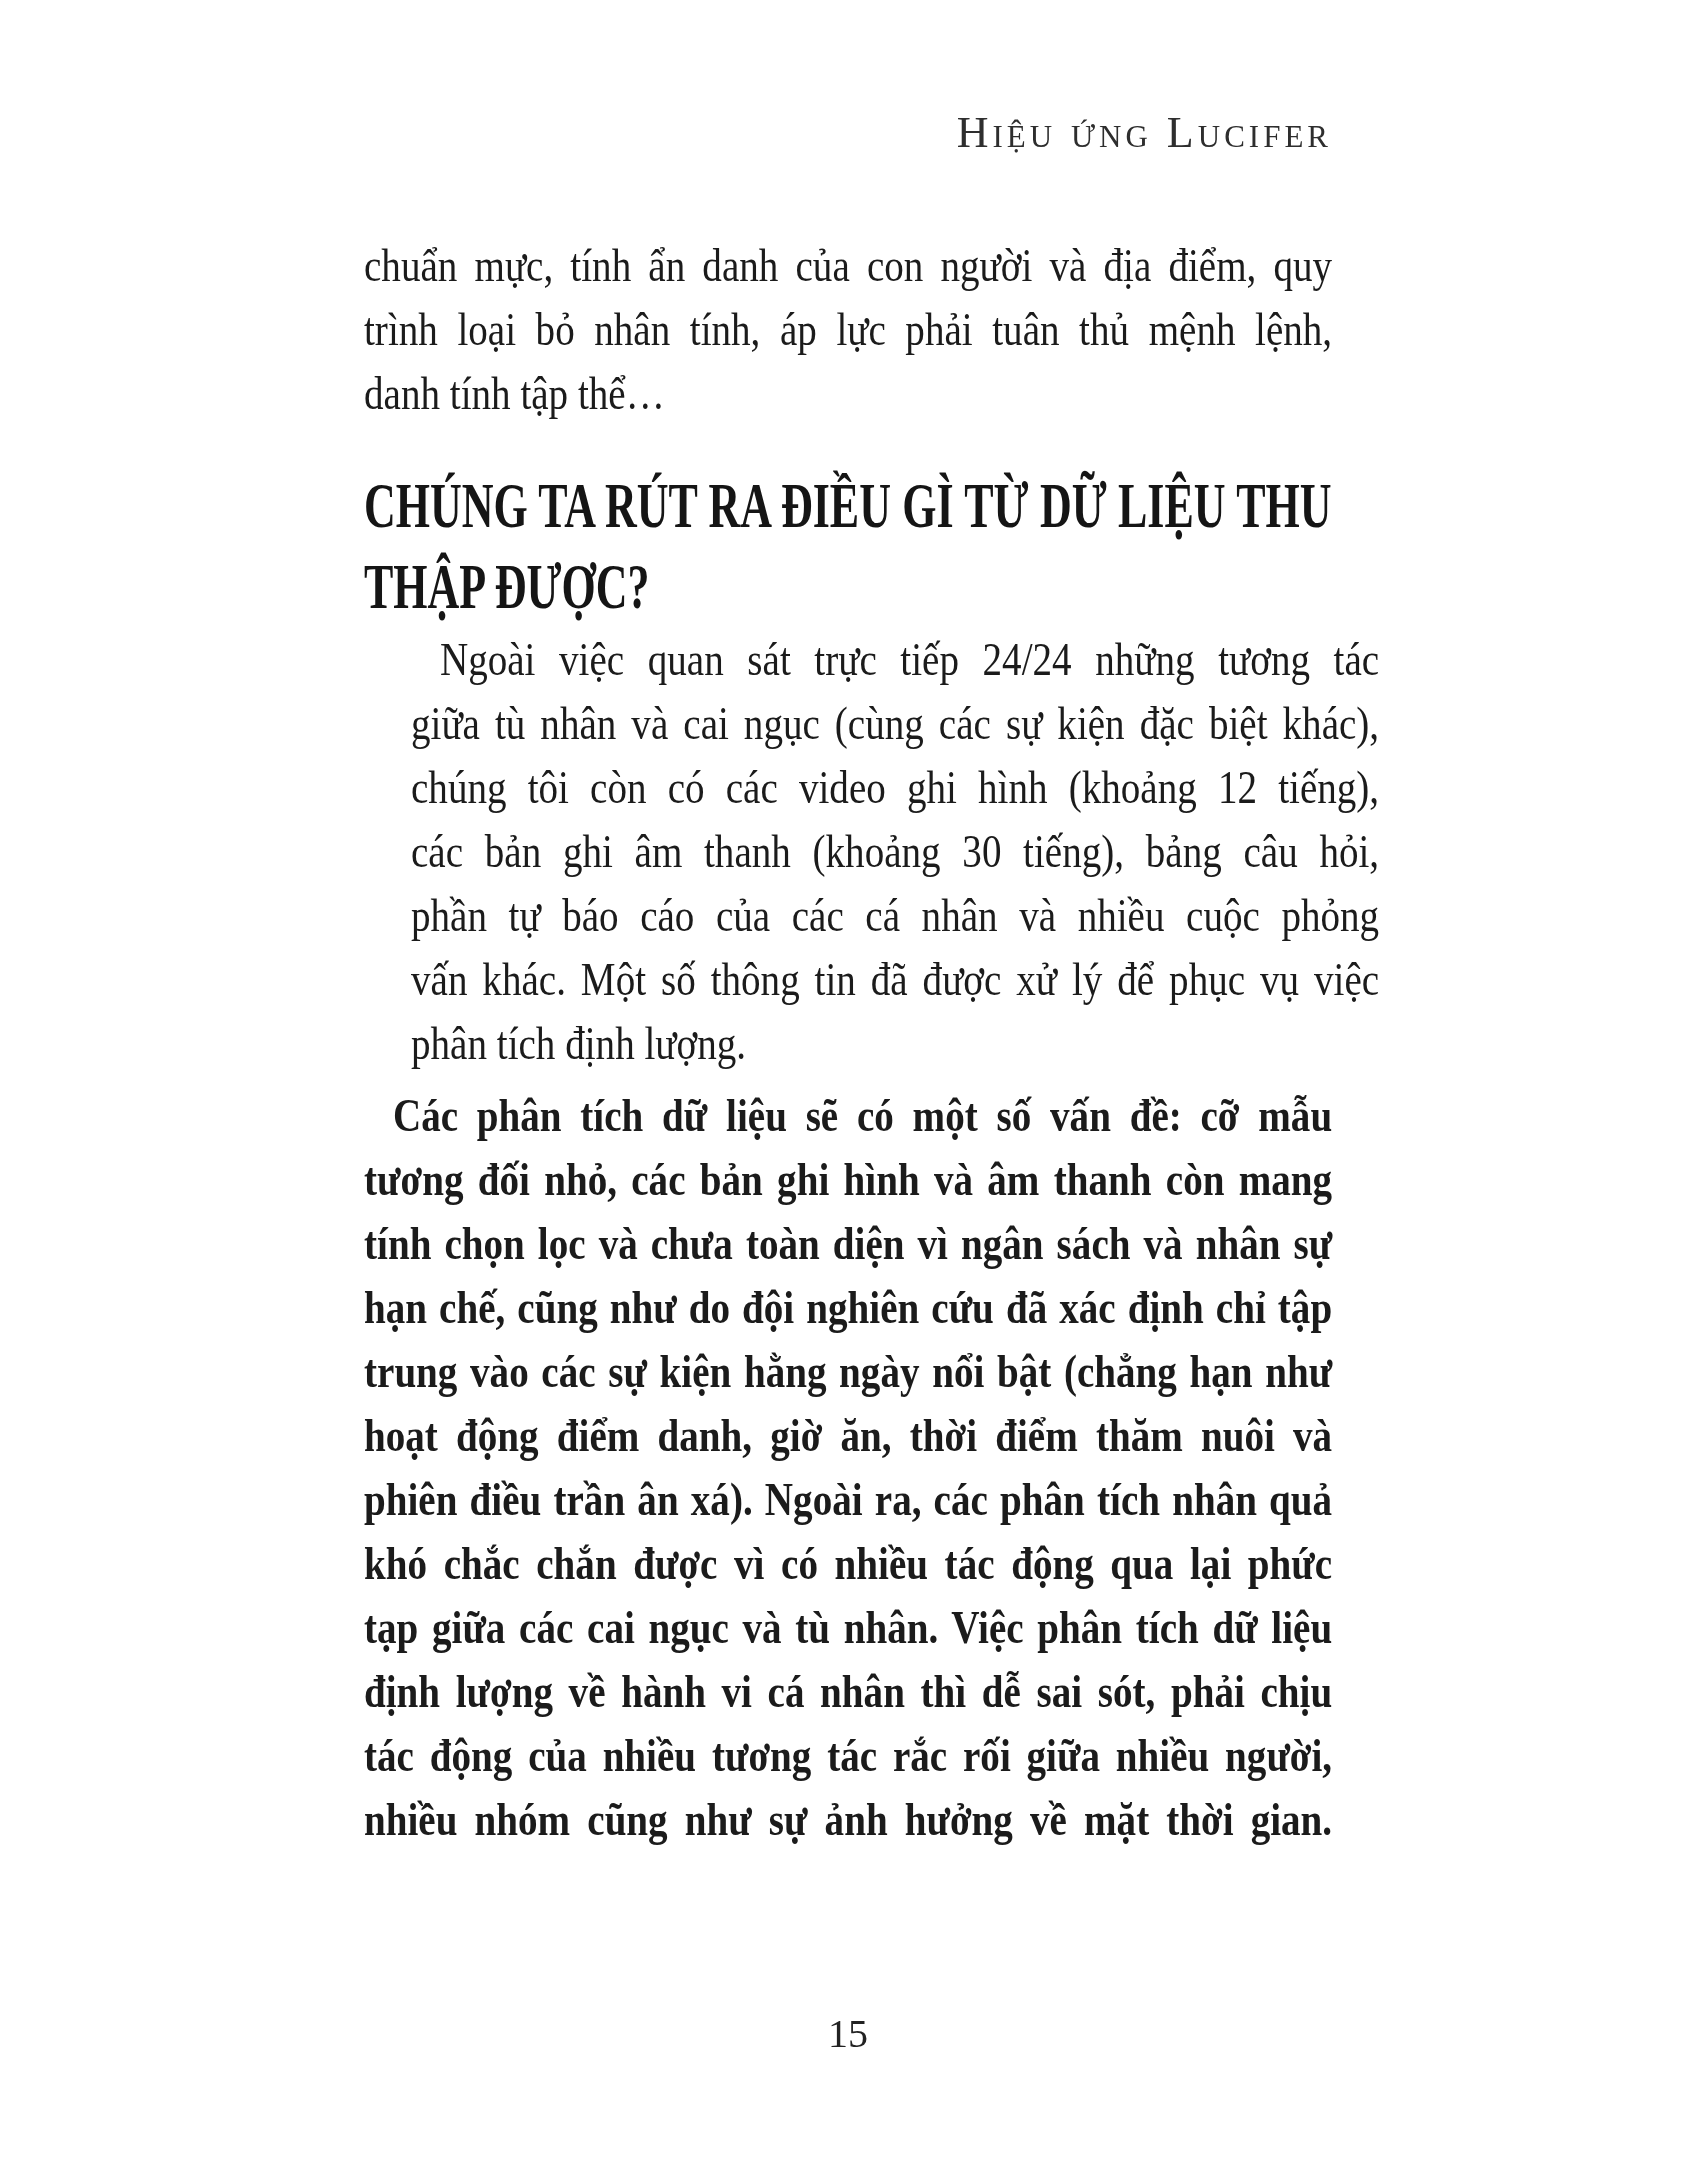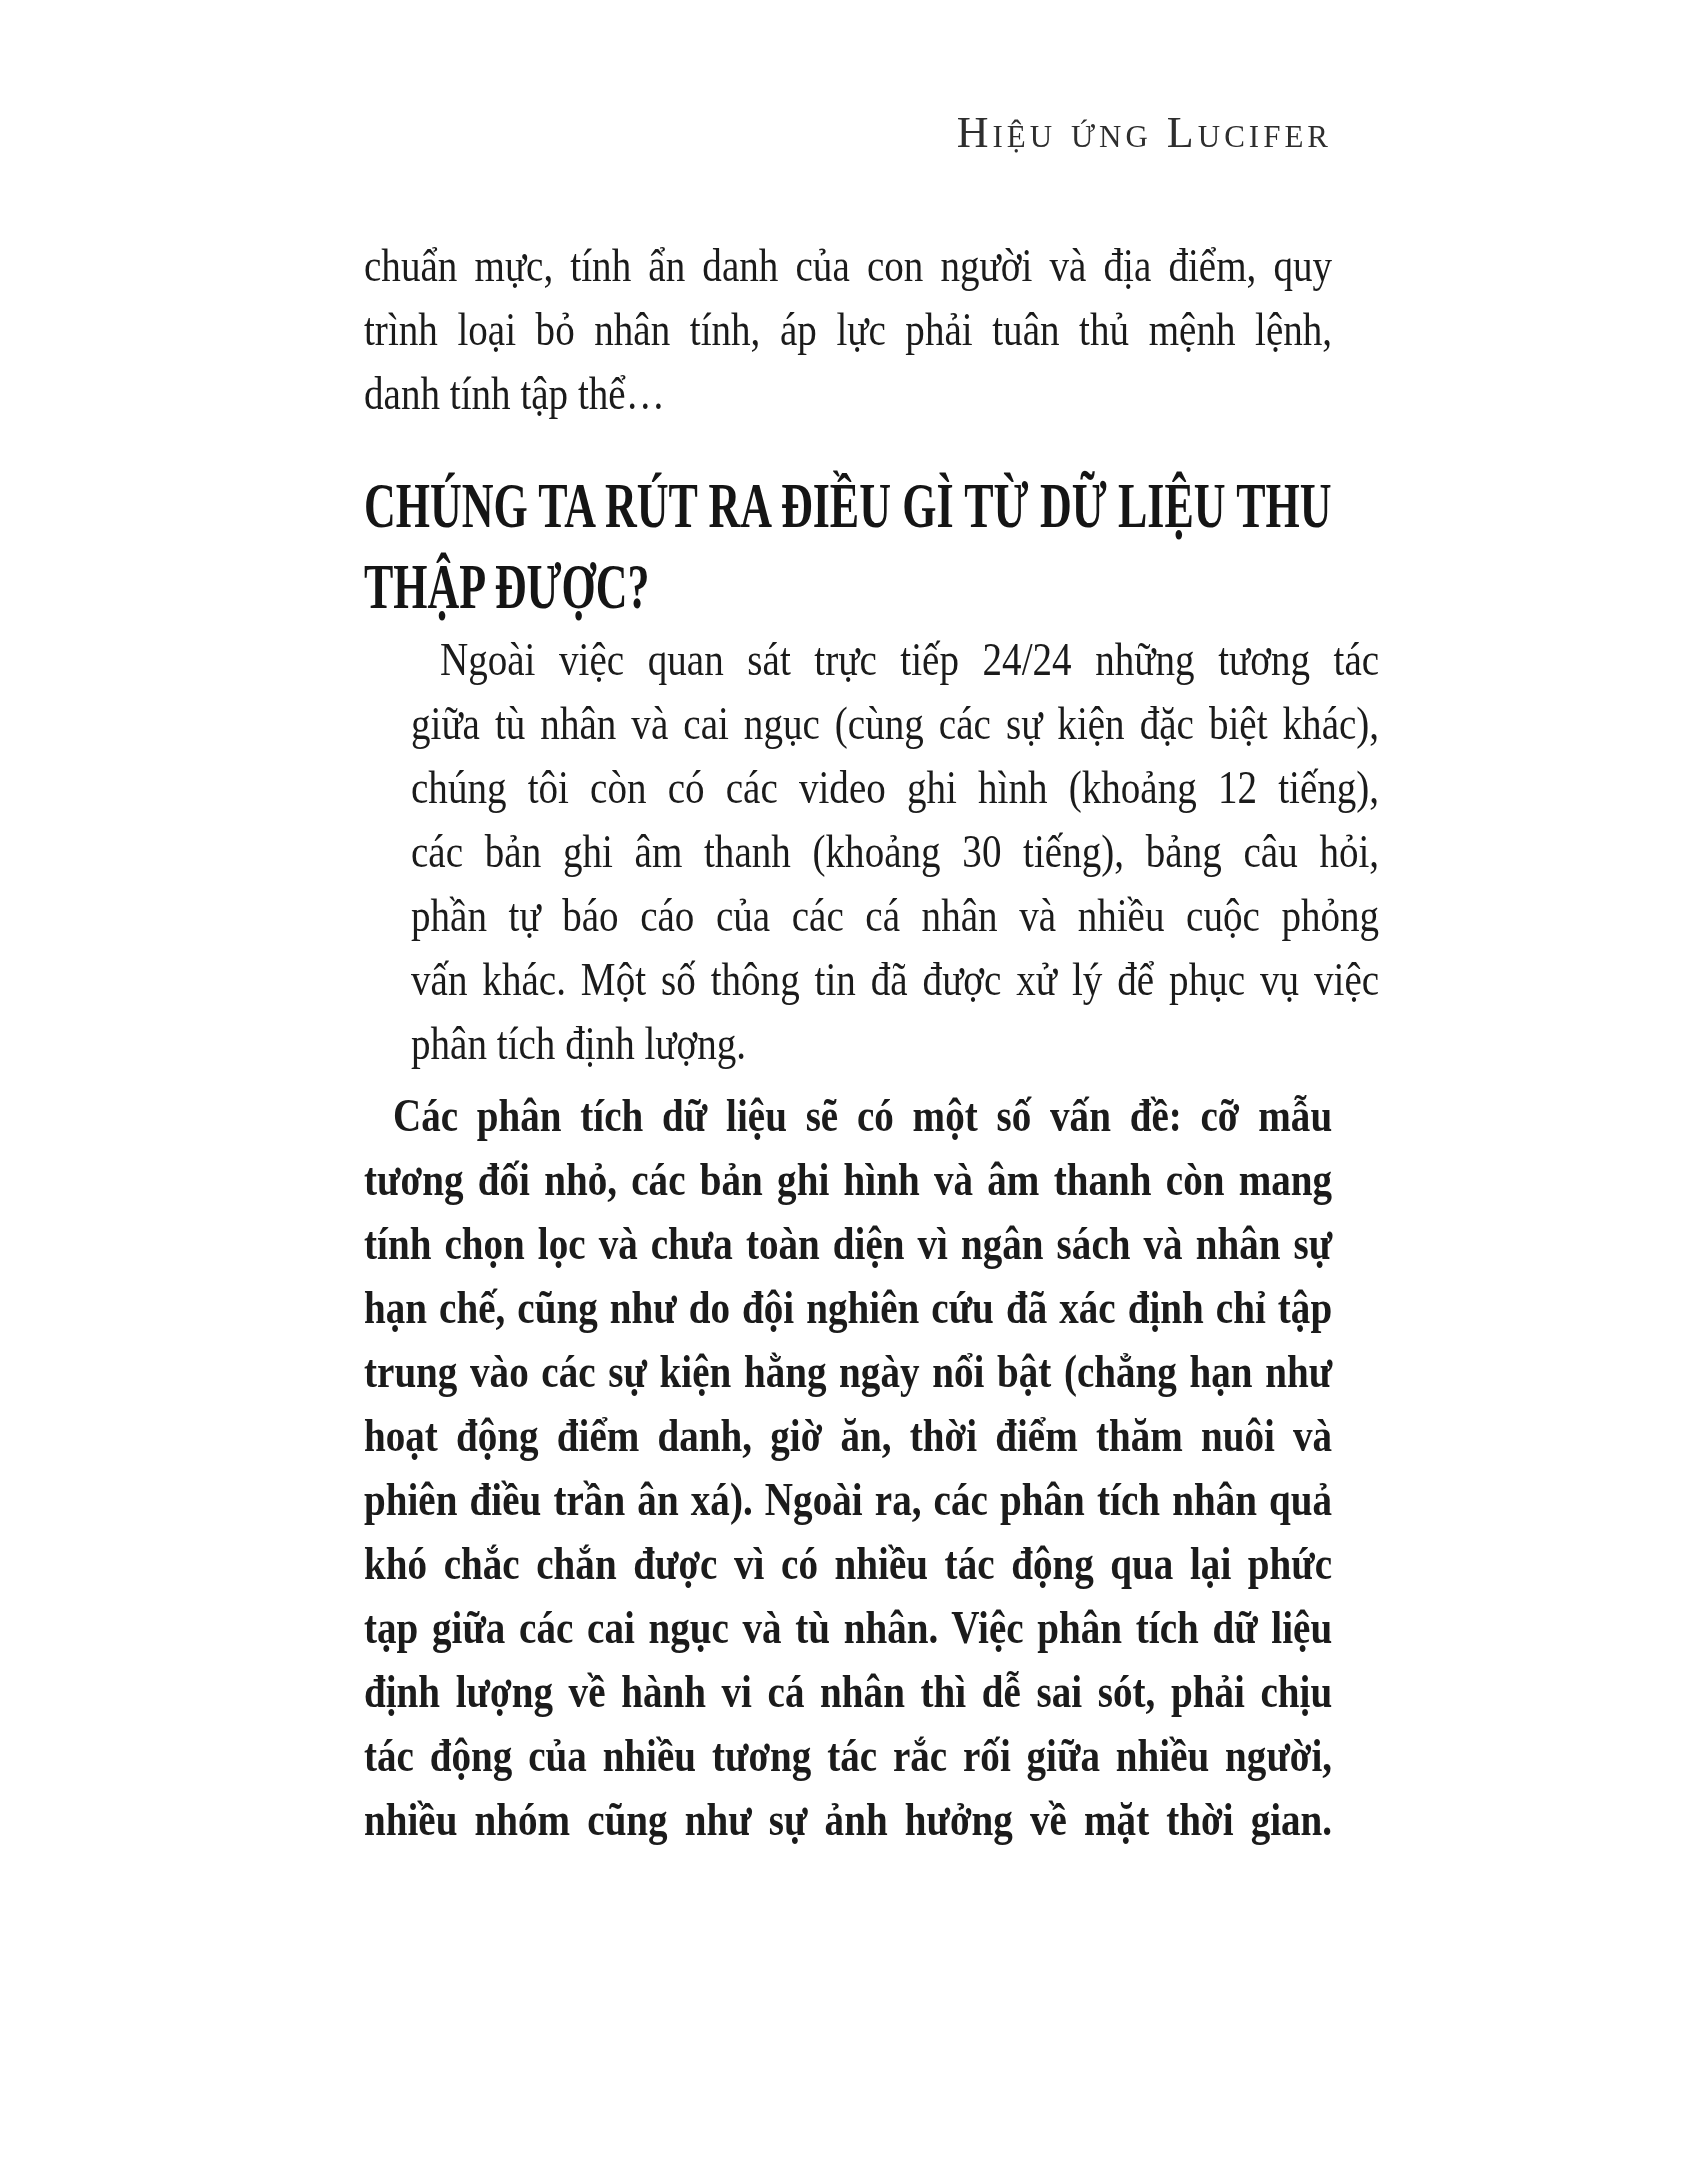--- a/index.html
+++ b/index.html
@@ -114,15 +114,16 @@
         <div class="tline">hoạt động điểm danh, giờ ăn, thời điểm thăm nuôi và</div>
         <div class="tline">phiên điều trần ân xá). Ngoài ra, các phân tích nhân quả</div>
         <div class="tline">khó chắc chắn được vì có nhiều tác động qua lại phức</div>
         <div class="tline">tạp giữa các cai ngục và tù nhân. Việc phân tích dữ liệu</div>
         <div class="tline">định lượng về hành vi cá nhân thì dễ sai sót, phải chịu</div>
         <div class="tline">tác động của nhiều tương tác rắc rối giữa nhiều người,</div>
         <div class="tline">nhiều nhóm cũng như sự ảnh hưởng về mặt thời gian.</div>
       </div>
   </div>
 
+  <div class="page-number">15</div>
 
 </div>
 
 
 </body></html>

